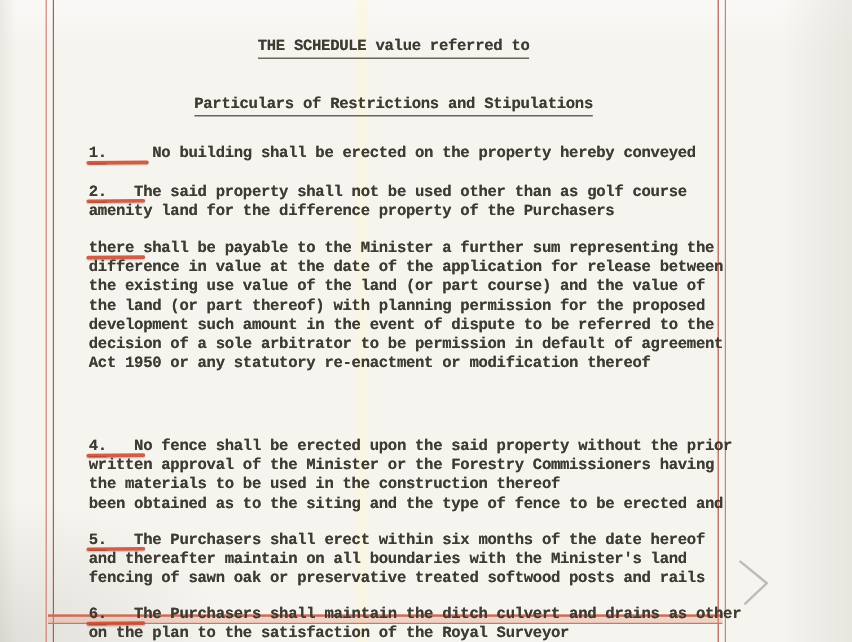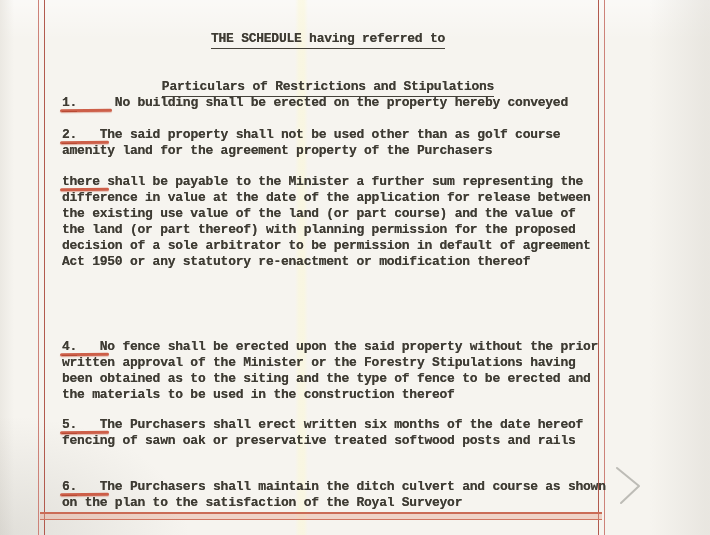--- a/index.html
+++ b/index.html
@@ -24,22 +24,22 @@
   .rule-h{position:absolute;left:40px;width:562px;height:5px;
     border-top:2px solid #cb6c56;border-bottom:1.5px solid #cf7560;
     background:rgba(231,162,140,0.40);}
   .divider{top:512px;}
   
   .content{position:absolute;left:58px;top:0;width:540px;}
   .tline{position:absolute;left:0;width:540px;text-align:center;
     font-size:13px;line-height:16px;font-weight:700;letter-spacing:-0.25px;white-space:pre;}
   .u{border-bottom:1.6px solid #45423a;padding-bottom:2px;
     text-shadow:0 0 0.5px rgba(62,59,51,0.75);}
-  .clause{position:absolute;left:4px;width:545px;font-size:13px;line-height:16px;
-    font-weight:700;letter-spacing:-0.25px;}
+  .clause{position:absolute;left:16px;width:545px;font-size:13px;line-height:16px;
+    font-weight:700;letter-spacing:-0.25px;margin-top:25px;}
   .ln{white-space:pre;text-shadow:0 0 0.5px rgba(62,59,51,0.75);}
   .num{border-bottom:1.6px solid #4a473e;padding-bottom:0.5px;}
   .pen{position:absolute;left:-2px;top:13.5px;width:49px;height:3px;
     background:#c84b33;opacity:0.88;border-radius:2px;transform:rotate(-0.5deg);
     box-shadow:0 1px 1px rgba(190,60,35,0.35);}
   .chevron{position:absolute;left:610px;top:463px;}
 </style>
 </head>
 <body>
 
@@ -48,59 +48,61 @@
   <div class="rule-v left"></div>
   <div class="rule-v right"></div>
   <div class="rule-h divider"></div>
 
   <svg class="chevron" width="36" height="46" viewBox="0 0 36 46">
     <polyline points="7,5 29,23 11,40" fill="none" stroke="#b3b2ac" stroke-width="2" stroke-linecap="round" stroke-linejoin="round" opacity="0.85"></polyline>
   </svg>
 
   <div class="content">
 
-    <div class="tline" style="top:31px"><span class="u">THE SCHEDULE having referred to</span></div>
+    <div class="tline" style="top:31px"><span class="u">THE SCHEDULE value referred to</span></div>
 
     <div class="tline" style="top:79px"><span class="u">Particulars of Restrictions and Stipulations</span></div>
 
     <div class="clause" style="top:95px">
       <div class="pen" style="width:52px"></div>
       <div class="ln"><span class="num">1.</span><span>     No building shall be erected on the property hereby conveyed</span></div>
     </div>
 
     <div class="clause" style="top:127px">
       <div class="pen"></div>
       <div class="ln"><span class="num">2.</span><span>   The said property shall not be used other than as golf course</span></div>
-      <div class="ln">amenity land for the agreement property of the Purchasers</div>
+      <div class="ln">amenity land for the difference property of the Purchasers</div>
     </div>
 
     <div class="clause" style="top:174px">
       <div class="pen"></div>
       <div class="ln">there shall be payable to the Minister a further sum representing the</div>
       <div class="ln">difference in value at the date of the application for release between</div>
       <div class="ln">the existing use value of the land (or part course) and the value of</div>
       <div class="ln">the land (or part thereof) with planning permission for the proposed</div>
+      <div class="ln">development such amount in the event of dispute to be referred to the</div>
       <div class="ln">decision of a sole arbitrator to be permission in default of agreement</div>
       <div class="ln">Act 1950 or any statutory re-enactment or modification thereof</div>
     </div>
 
     <div class="clause" style="top:339px">
       <div class="pen"></div>
       <div class="ln"><span class="num">4.</span><span>   No fence shall be erected upon the said property without the prior</span></div>
-      <div class="ln">written approval of the Minister or the Forestry Stipulations having</div>
+      <div class="ln">written approval of the Minister or the Forestry Commissioners having</div>
+      <div class="ln">the materials to be used in the construction thereof</div>
       <div class="ln">been obtained as to the siting and the type of fence to be erected and</div>
-      <div class="ln">the materials to be used in the construction thereof</div>
     </div>
 
     <div class="clause" style="top:417px">
       <div class="pen"></div>
-      <div class="ln"><span class="num">5.</span><span>   The Purchasers shall erect written six months of the date hereof</span></div>
+      <div class="ln"><span class="num">5.</span><span>   The Purchasers shall erect within six months of the date hereof</span></div>
+      <div class="ln">and thereafter maintain on all boundaries with the Minister's land</div>
       <div class="ln">fencing of sawn oak or preservative treated softwood posts and rails</div>
     </div>
 
     <div class="clause" style="top:479px">
       <div class="pen"></div>
-      <div class="ln"><span class="num">6.</span><span>   The Purchasers shall maintain the ditch culvert and course as shown</span></div>
+      <div class="ln"><span class="num">6.</span><span>   The Purchasers shall maintain the ditch culvert and drains as other</span></div>
       <div class="ln">on the plan to the satisfaction of the Royal Surveyor</div>
     </div>
 
   </div>
 </div>
 
 </body></html>

